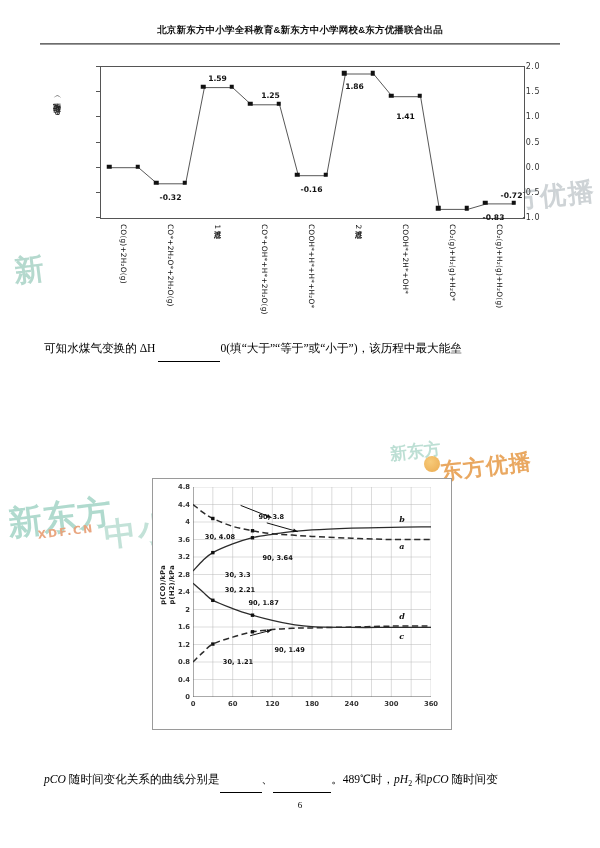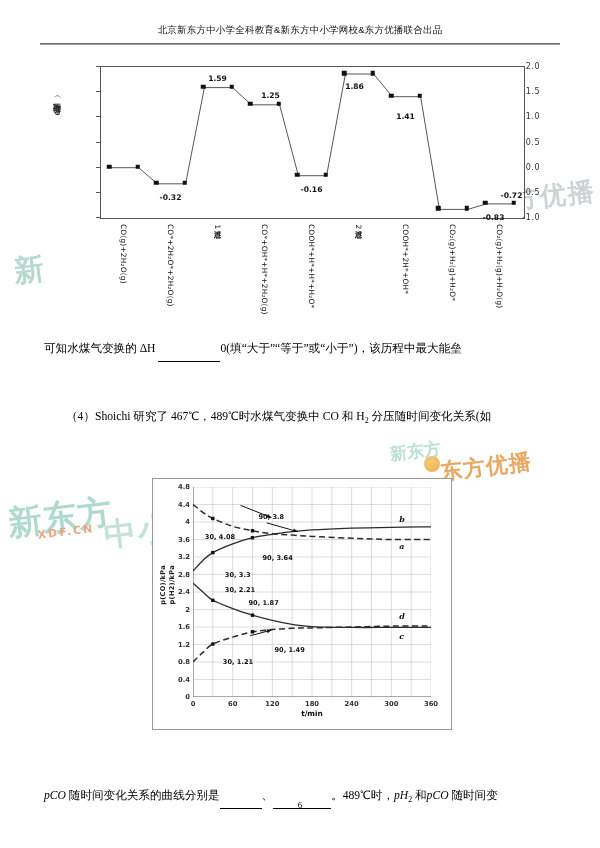--- a/index.html
+++ b/index.html
@@ -13,21 +13,21 @@
   }
   .page{
     position:absolute;inset:0;
     background:#fff;
   }
   
   .header{
     position:absolute;left:40px;top:24px;width:520px;
     text-align:center;
     font-family:"Liberation Sans",sans-serif;
-    font-size:9.5px;font-weight:normal;letter-spacing:.2px;
+    font-size:9.5px;font-weight:bold;letter-spacing:.2px;
     color:#111;
   }
   .header-rule{
     position:absolute;left:40px;top:43px;width:520px;height:0;
     border-top:1.6px solid #6d6d6d;
     border-bottom:1.1px solid #9a9a9a;
   }
   
   .wm{position:absolute;pointer-events:none;user-select:none;}
   .wm-xin-left{
@@ -264,23 +264,20 @@
       <div class="c1-dlabel" style="left: 345.5px; top: 49.6967px;">1.41</div>
       <div class="c1-dlabel" style="left: 408.5px; top: 151.443px; margin-left: 25px;">-0.83</div>
       <div class="c1-dlabel" style="left: 451.5px; top: 128.907px;">-0.72</div>
     </div>
 
   <div class="para" style="top:336px;">
     <span>可知水煤气变换的 ΔH </span><span class="blank" style="width:62px;">&nbsp;</span><span>0(填“大于”“等于”或“小于”)，该历程中最大能垒</span>
   </div>
 
 
-  <div class="para" style="top:404px;text-indent:22px;">
-    <span>（4）Shoichi 研究了 467℃，489℃时水煤气变换中 CO 和 H</span><sub>2</sub><span> 分压随时间变化关系(如</span>
-  </div>
 
 
   <div id="chart2-box">
     <div class="c2-ylabel">p(CO)/kPa</div>
     <div class="c2-ylabel2">p(H2)/kPa</div>
     <div id="c2-plot">
       <svg id="c2-svg" width="238" height="210">
           <line x1="0" x2="238" y1="210" y2="210" stroke="#b9b9b9" stroke-width="0.5"></line>
           <line x1="0" x2="238" y1="192.5" y2="192.5" stroke="#b9b9b9" stroke-width="0.5"></line>
           <line x1="0" x2="238" y1="175" y2="175" stroke="#b9b9b9" stroke-width="0.5"></line>
@@ -322,34 +319,33 @@
           <rect x="57.8" y="143.1125" width="3.4" height="3.4" fill="#111"></rect>
           <rect x="18.133333333333333" y="155.3625" width="3.4" height="3.4" fill="#111"></rect>
           <line x1="47.6" y1="18.375" x2="78.54" y2="30.625" stroke="#111" stroke-width="1"></line>
           <path d="M78.54,30.625 L73.54132350366173,30.74003601590504 L74.97486676046286,27.11931533301306 Z" fill="#111"></path>
           <line x1="73.78" y1="35.875" x2="104.72" y2="44.625" stroke="#111" stroke-width="1"></line>
           <path d="M104.72,44.625 L99.75863339721238,45.24535589200368 L100.81836652265267,41.498139560446845 Z" fill="#111"></path>
           <line x1="57.12" y1="148.75" x2="78.54" y2="143.0625" stroke="#111" stroke-width="1"></line>
           <path d="M78.54,143.0625 L74.58861142442716,146.12624416765374 L73.58924552853635,142.36247845512963 Z" fill="#111"></path>
         </svg>
     <div class="c2-ytick" style="top: 210px;">0</div><div class="c2-ytick" style="top: 192.5px;">0.4</div><div class="c2-ytick" style="top: 175px;">0.8</div><div class="c2-ytick" style="top: 157.5px;">1.2</div><div class="c2-ytick" style="top: 140px;">1.6</div><div class="c2-ytick" style="top: 122.5px;">2</div><div class="c2-ytick" style="top: 105px;">2.4</div><div class="c2-ytick" style="top: 87.5px;">2.8</div><div class="c2-ytick" style="top: 70px;">3.2</div><div class="c2-ytick" style="top: 52.5px;">3.6</div><div class="c2-ytick" style="top: 35px;">4</div><div class="c2-ytick" style="top: 17.5px;">4.4</div><div class="c2-ytick" style="top: 0px;">4.8</div><div class="c2-xtick" style="left: 0px;">0</div><div class="c2-xtick" style="left: 39.6667px;">60</div><div class="c2-xtick" style="left: 79.3333px;">120</div><div class="c2-xtick" style="left: 119px;">180</div><div class="c2-xtick" style="left: 158.667px;">240</div><div class="c2-xtick" style="left: 198.333px;">300</div><div class="c2-xtick" style="left: 238px;">360</div></div>
-    <div class="c2-xlabel">t/min</div>
   <div class="c2-curvelabel" style="left: 246.267px; top: 62.0625px;">a</div>
       <div class="c2-curvelabel" style="left: 246.267px; top: 34.9375px;">b</div>
       <div class="c2-curvelabel" style="left: 246.267px; top: 151.75px;">c</div>
       <div class="c2-curvelabel" style="left: 246.267px; top: 132.062px;">d</div>
       <div class="c2-ann" style="left: 51.8333px; top: 53.5px;">30, 4.08</div>
       <div class="c2-ann" style="left: 105.5px; top: 33.75px;">90, 3.8</div>
       <div class="c2-ann" style="left: 109.5px; top: 74.75px;">90, 3.64</div>
       <div class="c2-ann" style="left: 71.8333px; top: 91.625px;">30, 3.3</div>
       <div class="c2-ann" style="left: 71.8333px; top: 107.312px;">30, 2.21</div>
       <div class="c2-ann" style="left: 95.5px; top: 120.188px;">90, 1.87</div>
       <div class="c2-ann" style="left: 121.5px; top: 166.812px;">90, 1.49</div>
       <div class="c2-ann" style="left: 69.8333px; top: 179.062px;">30, 1.21</div>
     </div>
 
 
-  <div class="para" style="top:783px;">
+  <div class="para" style="top:767px;">
     <span class="ital">pCO</span><span> 随时间变化关系的曲线分别是</span><span class="blank" style="width:42px;">&nbsp;</span><span>、</span><span class="blank" style="width:58px;">&nbsp;</span><span>。489℃时，</span><span class="ital">pH</span><sub>2</sub><span> 和</span><span class="ital">pCO</span><span> 随时间变</span>
   </div>
 
   <div class="pagenum">6</div>
 </div>
 
 </body></html>

